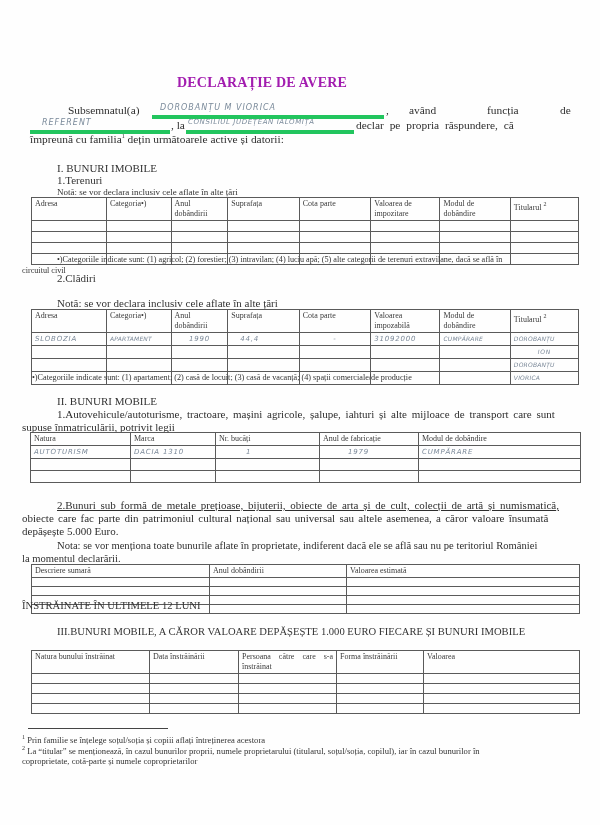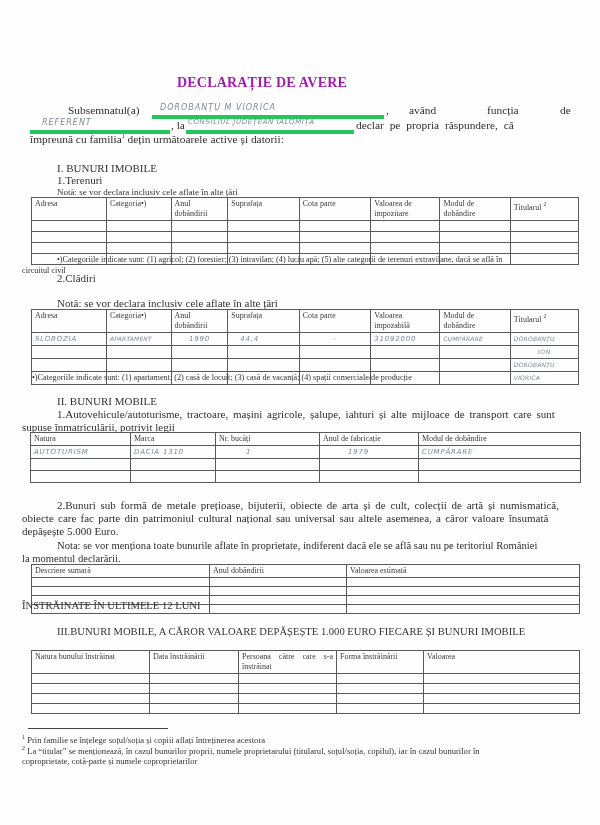--- a/index.html
+++ b/index.html
@@ -226,21 +226,21 @@
     <tr style="height:12px">
           <td></td>
           <td></td>
           <td></td>
           <td></td>
           <td></td>
         </tr>
   </tbody>
     </table>
 
-  <div class="abs p" style="top:499px;left:57px;font-size:11px;word-spacing:2px;">2.Bunuri sub formă de metale prețioase, bijuterii, obiecte de arta și de cult, colecții de artă și numismatică,</div>
+  <div class="abs p" style="top:499px;left:57px;font-size:11px;word-spacing:2px;text-decoration:underline;">2.Bunuri sub formă de metale prețioase, bijuterii, obiecte de arta și de cult, colecții de artă și numismatică,</div>
   <div class="abs p" style="top:512px;left:22px;font-size:11px;word-spacing:1.5px;">obiecte care fac parte din patrimoniul cultural național sau universal sau altele  asemenea, a căror valoare însumată</div>
   <div class="abs p" style="top:525px;left:22px;font-size:11px;">depășește 5.000 Euro.</div>
   <div class="abs p" style="top:540px;left:57px;font-size:10.6px;">Nota: se vor menționa toate bunurile aflate în proprietate, indiferent dacă ele se află sau nu pe teritoriul României</div>
   <div class="abs p" style="top:553px;left:22px;font-size:10.6px;">la momentul declarării.</div>
 
   <table class="grid" style="top:564px;left:31px;width:548px;">
     <colgroup>
         <col style="width:178px">
         <col style="width:137px">
         <col style="width:233px">

